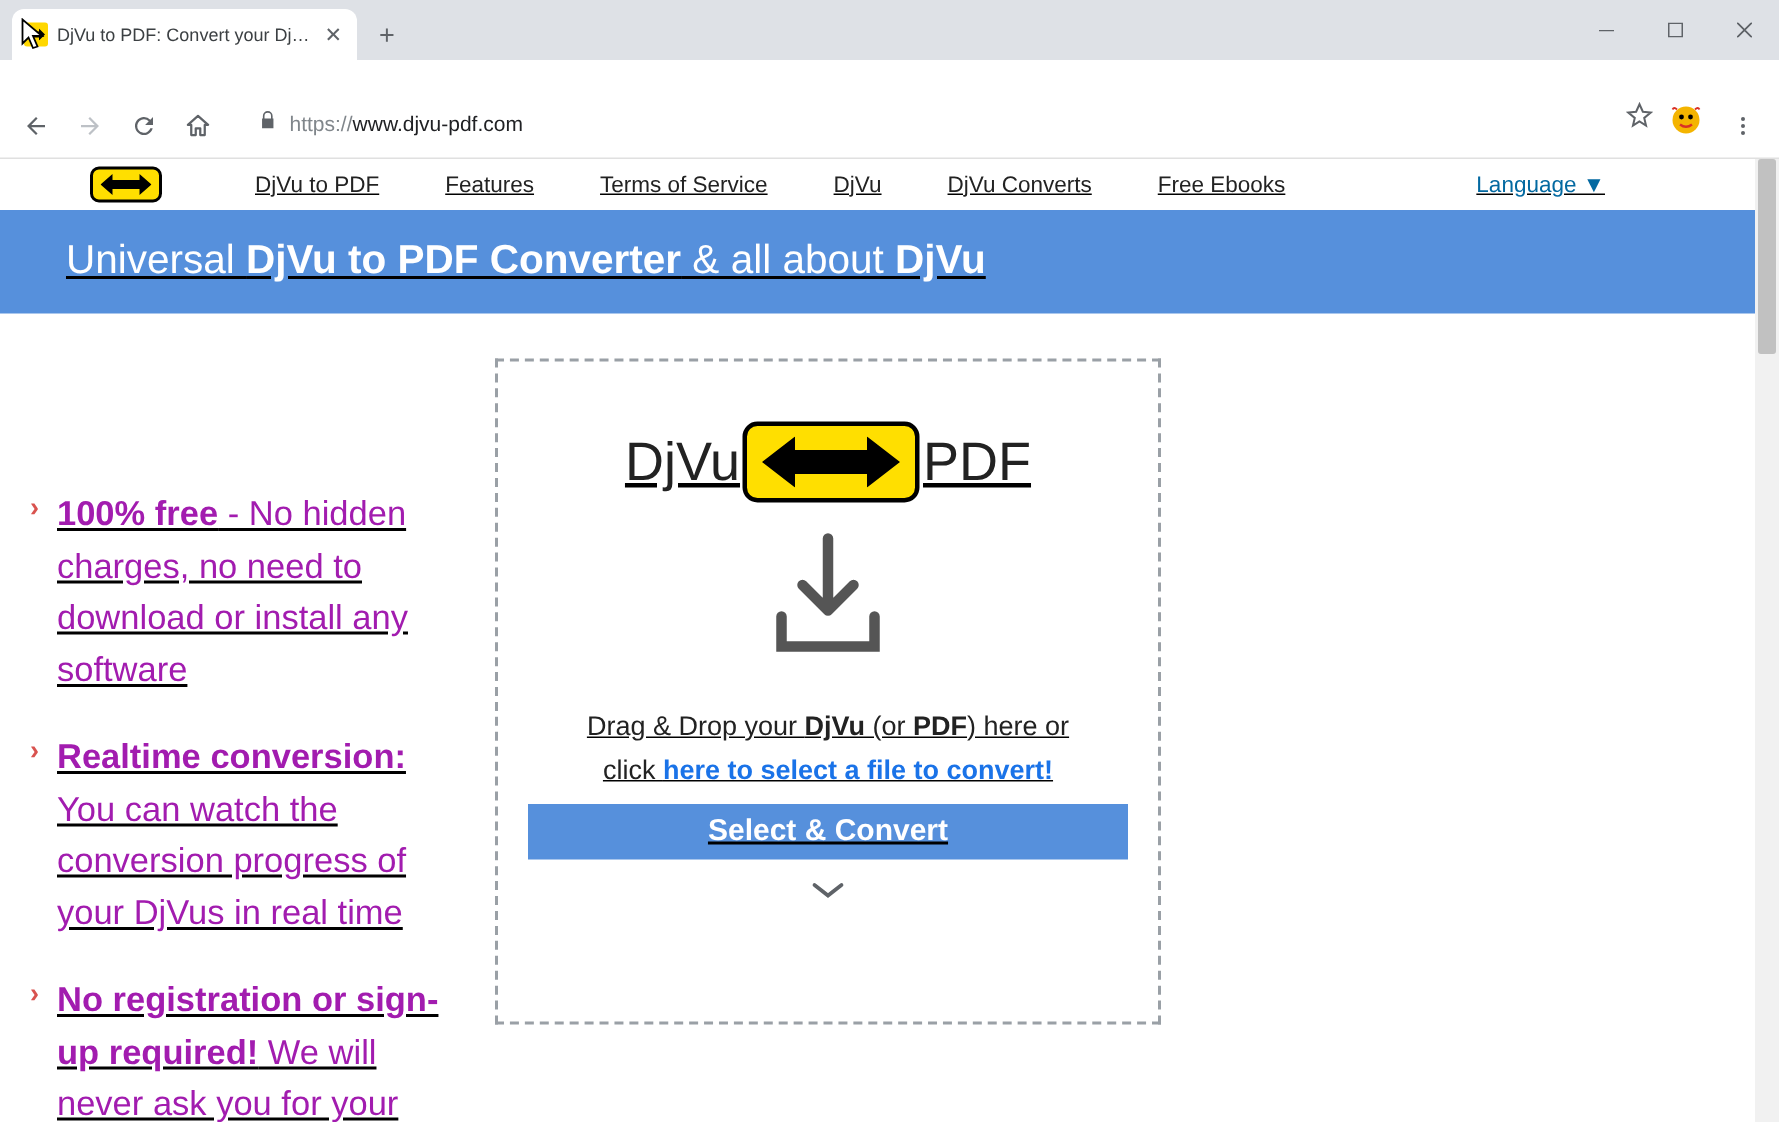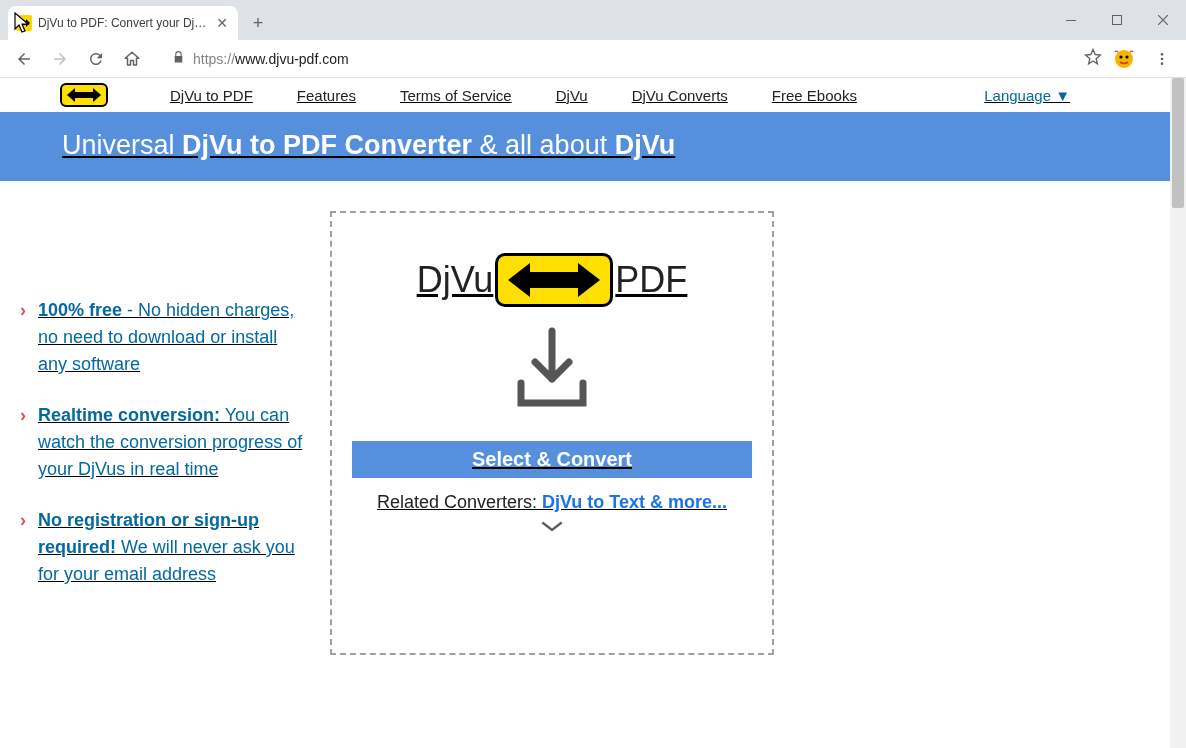--- a/index.html
+++ b/index.html
@@ -8,21 +8,21 @@
 
 .browser-top { height: 40px; background: #dee1e6; display: flex; align-items: flex-end; padding-left: 8px; }
 .tab { background: #fff; height: 34px; display: flex; align-items: center; padding: 0 10px 0 8px; border-radius: 8px 8px 0 0; width: 230px; font-size: 12px; color: #3c4043; gap: 6px; }
 .tab-favicon { width: 16px; height: 16px; background: #ffd700; border-radius: 2px; display:flex; align-items:center; justify-content:center; }
 .tab-title { flex: 1; white-space: nowrap; overflow: hidden; text-overflow: ellipsis; }
 .tab-close { color: #5f6368; font-size: 14px; cursor: pointer; }
 .new-tab { width: 28px; height: 28px; display: flex; align-items: center; justify-content: center; color: #5f6368; font-size: 18px; margin-left: 6px; margin-bottom: 3px; cursor: pointer; }
 .window-controls { margin-left: auto; display: flex; align-items: center; height: 40px; }
 .win-btn { width: 46px; height: 32px; display: flex; align-items: center; justify-content: center; color: #5f6368; cursor: pointer; }
 
-.toolbar { height: 38px; background: #fff; display: flex; align-items: center; padding: 0 8px; gap: 4px; border-bottom: 1px solid #e0e0e0; }
+.toolbar { height: 38px; background: #fff; display: flex; padding: 0 8px; gap: 4px; border-bottom: 1px solid #e0e0e0; margin-top: 28px; }
 .nav-icon { width: 32px; height: 32px; display: flex; align-items: center; justify-content: center; color: #5f6368; cursor: pointer; border-radius: 50%; }
 .nav-icon.disabled { color: #bdc1c6; }
 .url-bar { flex: 1; height: 28px; display: flex; align-items: center; padding: 0 12px; gap: 8px; margin: 0 8px; }
 .lock-icon { color: #5f6368; }
 .url-text { font-size: 14px; color: #202124; }
 .url-text .proto { color: #80868b; }
 .star-icon { color: #5f6368; cursor: pointer; }
 .ext-icon { width: 24px; height: 24px; margin: 0 6px; }
 .menu-icon { width: 32px; height: 32px; display: flex; align-items: center; justify-content: center; color: #5f6368; cursor: pointer; }
 
@@ -32,27 +32,27 @@
 .vscroll-thumb { position: absolute; top: 0; left: 2px; width: 12px; height: 130px; background: #c1c1c1; border-radius: 2px; }
 .content { width: calc(100% - 16px); height: 100%; overflow: hidden; text-decoration: underline; }
 
 
 .site-nav { height: 34px; display: flex; align-items: center; padding: 0 60px 0 60px; gap: 0; font-size: 15px; }
 .logo-sm { width: 48px; height: 24px; background: #ffdf00; border: 2px solid #000; border-radius: 6px; display: flex; align-items: center; justify-content: center; margin-right: 40px; }
 .nav-link { padding: 0 22px; color: #222; cursor: pointer; }
 .nav-lang { margin-left: auto; padding-right: 40px; color: #0369a1; cursor: pointer; }
 
 
-.banner { background: #5690dc; color: #fff; padding: 18px 62px 20px; font-size: 27px; font-weight: 300; }
+.banner { background: #5690dc; color: #fff; padding: 18px 44px 20px; font-size: 27px; font-weight: 300; }
 .banner b { font-weight: 600; }
 
 
 .main { display: flex; padding: 30px 20px 0 20px; gap: 20px; }
 .features-list { width: 290px; padding-top: 86px; }
-.feat { position: relative; padding-left: 18px; margin-bottom: 24px; font-size: 18px; line-height: 1.5; color: #0369a1; }
+.feat { position: relative; padding-left: 18px; margin-bottom: 24px; font-size: 23px; line-height: 1.5; color: #a21caf; }
 .feat::before { content: "›"; position: absolute; left: 0; top: 0; color: #d9534f; font-weight: bold; font-size: 18px; }
 .feat b { font-weight: 700; }
 
 .drop-area { flex: 0 0 442px; border: 2px dashed #9aa0a6; padding: 40px 20px 10px; text-align: center; height: 444px; position: relative; }
 .logo-row { display: flex; align-items: center; justify-content: center; gap: 2px; font-size: 36px; font-weight: 400; color: #222; margin-bottom: 18px; }
 .logo-lg { width: 118px; height: 54px; background: #ffdf00; border: 3px solid #000; border-radius: 10px; display: flex; align-items: center; justify-content: center; }
 .dl-icon { margin: 8px auto 26px; }
 .drop-text { font-size: 18px; color: #222; line-height: 1.6; }
 .drop-text b { font-weight: 700; }
 .drop-link { color: #1a73e8; font-weight: 700; cursor: pointer; }
@@ -182,24 +182,25 @@
               </svg>
           </span>
           <span>PDF</span>
         </div>
         <div class="dl-icon">
           <svg width="86" height="86" viewBox="0 0 86 86">
               <path d="M43 6 L43 54 M43 54 L26 37 M43 54 L60 37" stroke="#555" stroke-width="7" fill="none" stroke-linecap="round" stroke-linejoin="round"></path>
               <path d="M12 58 L12 78 L74 78 L74 58" stroke="#555" stroke-width="7" fill="none" stroke-linecap="round"></path>
             </svg>
         </div>
+        <div class="drop-text">
+          <span>Drag &amp; Drop your </span><b>DjVu</b><span> (or </span><b>PDF</b><span>) here or</span><br>
+          <span>click </span><span class="drop-link">here to select a file to convert!</span>
+        </div>
         <button class="select-btn">Select &amp; Convert</button>
-        <div class="related">
-          <span>Related Converters: </span><a>DjVu to Text &amp; more...</a>
-        </div>
         <div class="chevron-down">
           <svg width="22" height="12" viewBox="0 0 22 12">
               <path d="M2 2 L11 9 L20 2" stroke="#5f6368" stroke-width="2.5" fill="none" stroke-linecap="round"></path>
             </svg>
         </div>
       </div>
 
     </div>
   </div>
 

